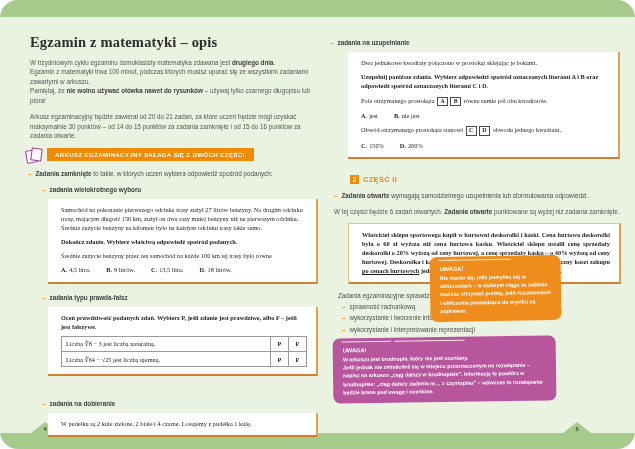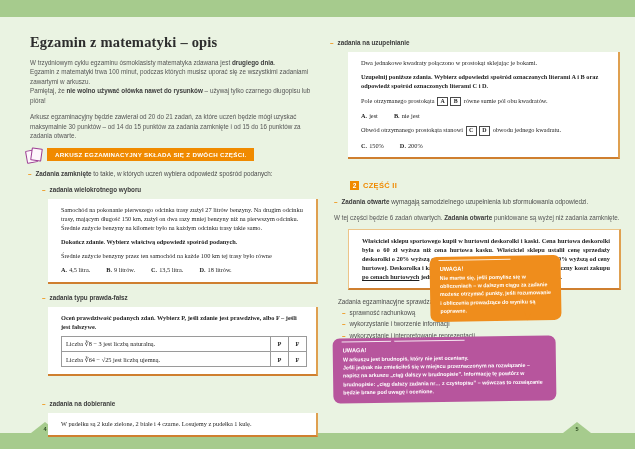--- a/index.html
+++ b/index.html
@@ -1,19 +1,19 @@
 <!DOCTYPE html>
 <html lang="pl"><head>
 <meta charset="utf-8">
 <style>
   html,body { margin:0; padding:0; }
   .canvas {
     position:relative; width:635px; height:449px;
     background:#eaf3e2; overflow:hidden;
-    font-family:"Liberation Sans", sans-serif; color:#4c4c4c;
+    font-family:"Liberation Sans", sans-serif; color:#4c4c4c;border-radius:18px;
   }
   .band { position:absolute; left:0; width:635px; background:#a6cb8d; }
   .band-top { top:0; height:17px; }
   .band-bottom { bottom:0; height:16px; }
   .page-tri { position:absolute; bottom:16px; width:28px; height:11px; background:#a6cb8d;
     clip-path:polygon(50% 0,100% 100%,0 100%); }
   .tri-left { left:31px; } .tri-right { left:563px; }
   .page-num { position:absolute; bottom:16px; width:28px; text-align:center; font-size:5.5px;
     color:#2e4d22; font-weight:bold; line-height:8px; }
   .pn-left { left:31px; } .pn-right { left:563px; }
@@ -183,21 +183,21 @@
         <span class="opt"><span class="ol">A.</span><span>jest</span></span>
         <span class="opt"><span class="ol">B.</span><span>nie jest</span></span>
       </div>
       <div class="t-line"><span>Obwód otrzymanego prostokąta stanowi </span><span class="lbox">C</span><span class="lbox">D</span><span> obwodu jednego kwadratu.</span></div>
       <div class="opts">
         <span class="opt"><span class="ol">C.</span><span>150%</span></span>
         <span class="opt"><span class="ol">D.</span><span>200%</span></span>
       </div>
     </div>
 
-    <div class="part-head" style="margin-left:20px; margin-top:22px">
+    <div class="part-head" style="margin-left:20px; margin-top:16px">
       <span class="part-num">2</span>
       <span class="part-label">CZĘŚĆ II</span>
     </div>
 
     <div class="bullet" style="margin-left:4px">
       <span class="dash">–</span>
       <span><span class="b dk">Zadania otwarte</span><span> wymagają samodzielnego uzupełnienia lub sformułowania odpowiedzi.</span></span>
     </div>
 
     <p class="body" style="margin-left:4px"><span>W tej części będzie 6 zadań otwartych. </span><span class="b dk">Zadania otwarte</span><span> punktowane są wyżej niż zadania zamknięte.</span></p>

